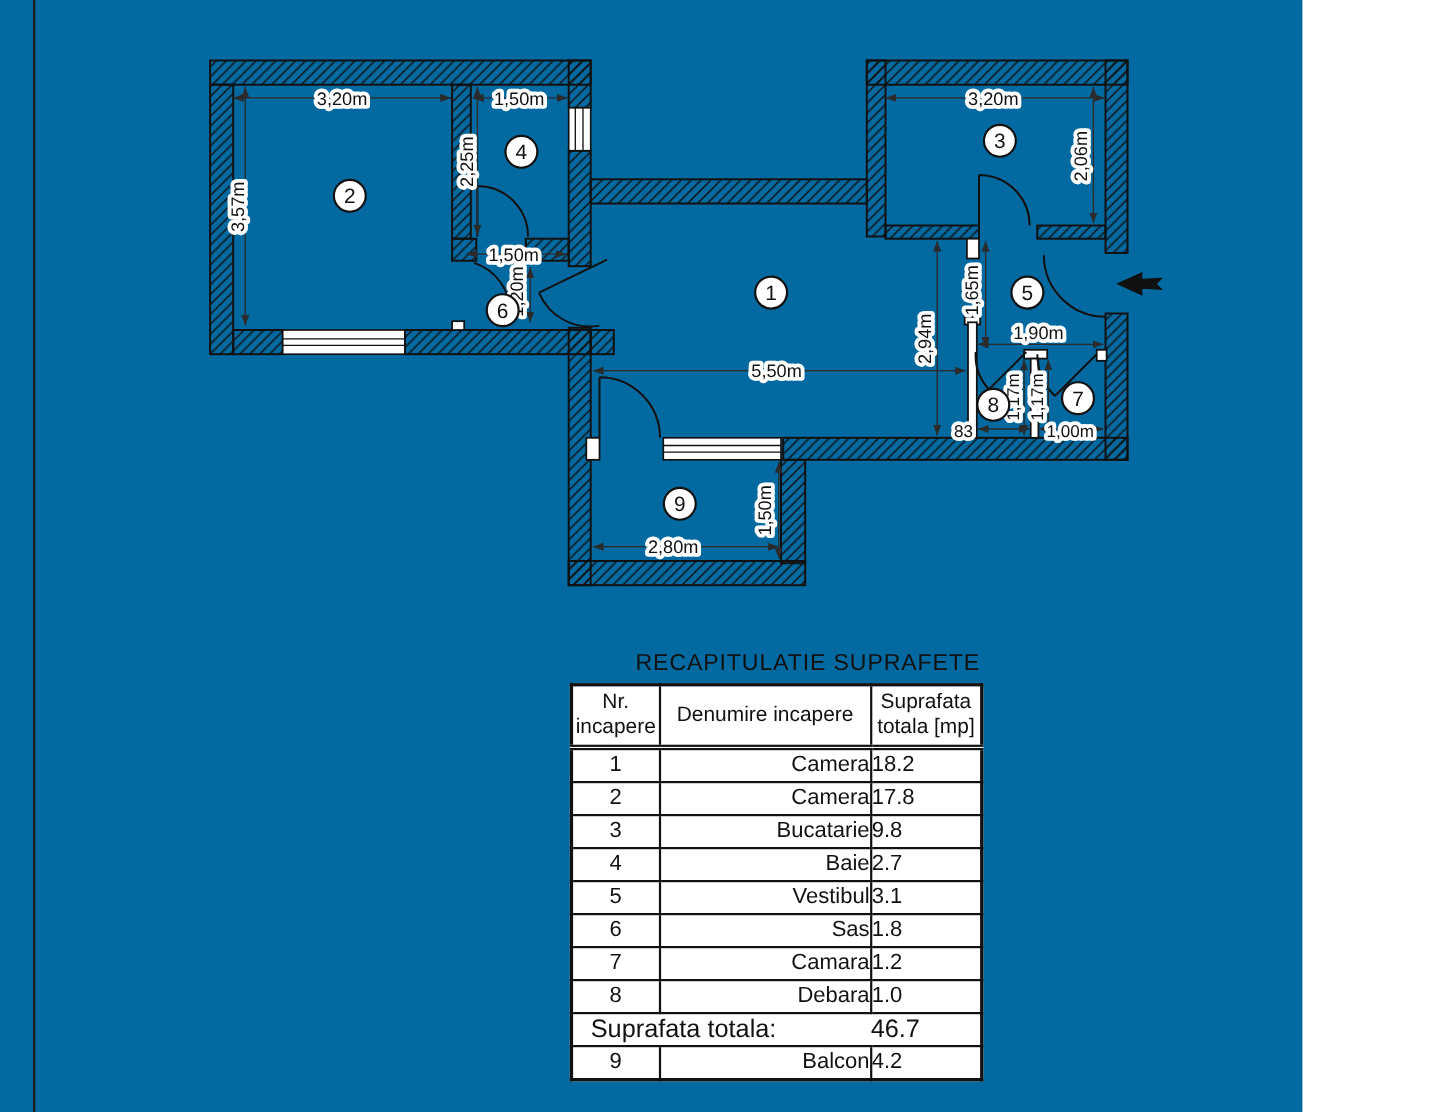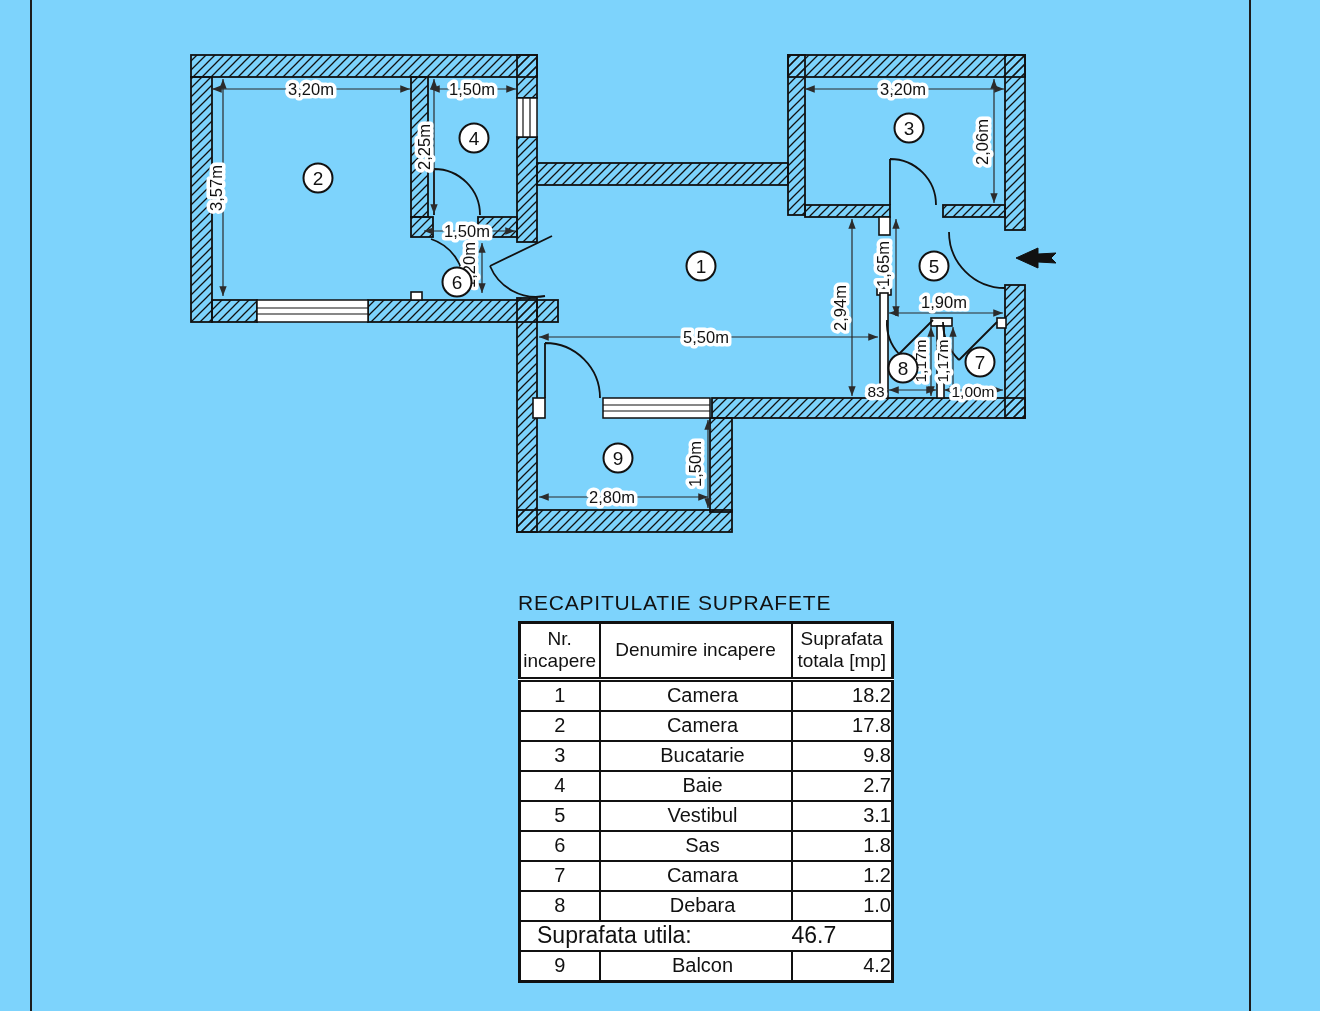--- a/index.html
+++ b/index.html
@@ -1,44 +1,44 @@
 <!DOCTYPE html>
 <html><head>
 <meta charset="utf-8">
 <style>
   html,body{margin:0;padding:0;background:#fff;}
-  #screen{position:relative;width:1320px;height:1011px;background:#7dd3fc;overflow:hidden;
+  #screen{position:relative;width:1184px;height:1011px;background:#0369a1;overflow:hidden;
           font-family:"Liberation Sans",sans-serif;color:#111;}
   .edge-line{position:absolute;top:0;width:2px;height:1011px;background:#1c1c1c;}
   #plan-svg{position:absolute;left:0;top:0;}
   
   .wall{fill:url(#hatch);stroke:#111;stroke-width:1.8;}
   .stub{fill:#fff;stroke:#111;stroke-width:1.6;}
   .win{fill:#fff;stroke:#111;stroke-width:1.5;}
   .winline{stroke:#111;stroke-width:1.2;fill:none;}
   .door{stroke:#111;stroke-width:1.8;fill:none;}
   .dimline{stroke:#2b2b2b;stroke-width:1.2;fill:none;}
   text.dim{font-size:16.5px;fill:#111;paint-order:stroke;stroke:#fff;stroke-width:7px;
            stroke-linejoin:round;text-anchor:middle;}
   text.dim.small{font-size:15.5px;}
   .roomcircle{fill:#fff;stroke:#111;stroke-width:2;}
   text.roomnum{font-size:19px;fill:#111;text-anchor:middle;}
   
-  #table-title{position:absolute;left:518px;top:591px;width:373px;text-align:left;
+  #table-title{position:absolute;left:518px;top:591px;width:373px;text-align:right;
                font-size:21px;letter-spacing:0.8px;color:#111;}
   #table-wrap{position:absolute;left:518px;top:621px;}
   table.rt{border-collapse:collapse;table-layout:fixed;width:373px;background:#fff;}
   .rt td,.rt th{border:2px solid #111;overflow:hidden;white-space:nowrap;}
   .rt{border:3px solid #111;}
   .rt th{font-weight:normal;font-size:19px;line-height:1.18;text-align:center;
          white-space:pre-line;padding:4px 0;border-bottom:5px double #111;}
   .rt td{height:28px;font-size:20px;padding:0;}
   .rt .c-nr{text-align:center;}
-  .rt .c-name{text-align:center;padding-left:14px;margin-left:12px;}
-  .rt .c-val{text-align:right;}
+  .rt .c-name{text-align:right;padding-left:14px;margin-left:12px;}
+  .rt .c-val{text-align:left;}
   .rt tr.sumrow td{font-size:23px;}
   .rt td.sum-label{text-align:left;padding-left:16px;border-right:none;}
   .rt td.sum-val{border-left:none;}
 </style>
 </head>
 <body>
 
 <div id="screen">
 
   <div class="edge-line" style="left:30px;"></div>
@@ -252,21 +252,21 @@
           <td class="c-nr">7</td>
           <td class="c-name">Camara</td>
           <td class="c-val">1.2</td>
         </tr>
         <tr>
           <td class="c-nr">8</td>
           <td class="c-name">Debara</td>
           <td class="c-val">1.0</td>
         </tr>
         <tr class="sumrow">
-          <td class="sum-label" colspan="2">Suprafata utila:</td>
+          <td class="sum-label" colspan="2">Suprafata totala:</td>
           <td class="sum-val">46.7</td>
         </tr>
         <tr>
           <td class="c-nr">9</td>
           <td class="c-name">Balcon</td>
           <td class="c-val">4.2</td>
         </tr>
       </tbody>
     </table>
   </div>

